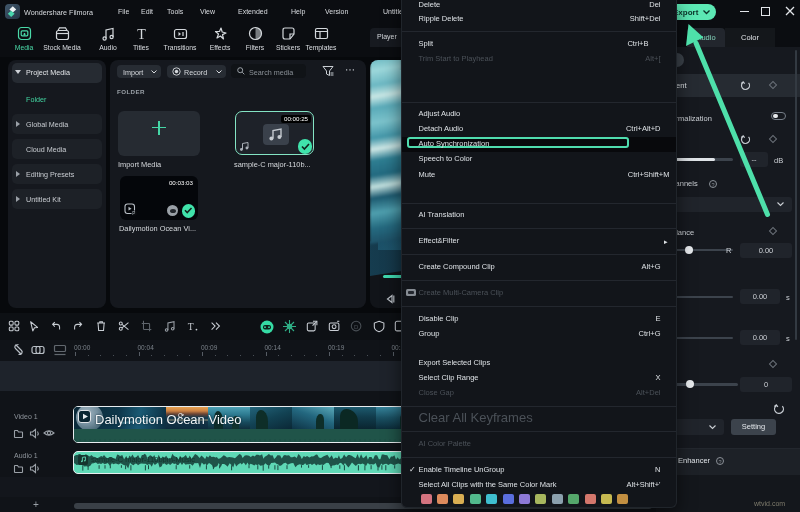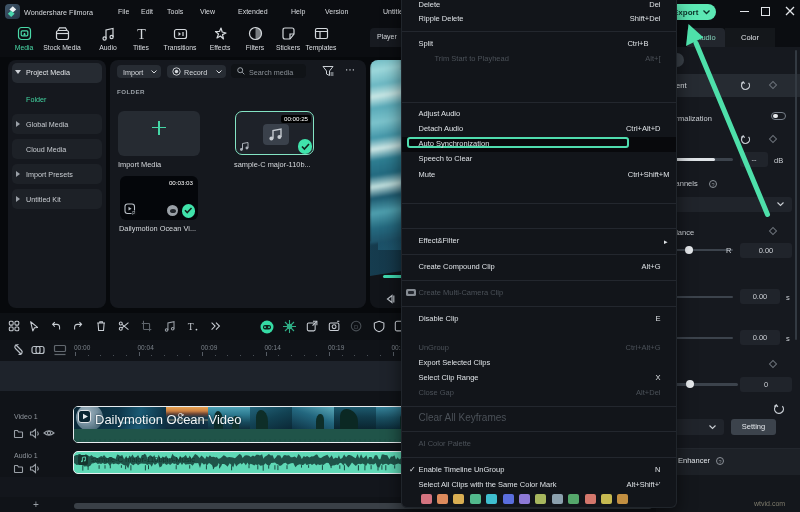--- a/index.html
+++ b/index.html
@@ -113,21 +113,21 @@
 <div class="abs" style="left:15px;top:70px;width:0;height:0;border-left:3.2px solid transparent;border-right:3.2px solid transparent;border-top:4.2px solid #cdd1d6"></div>
 <div class="abs" style="left:26px;top:68px;font-size:7.2px;color:#e3e6e9">Project Media</div>
 <div class="abs" style="left:26px;top:95px;font-size:7.2px;color:#43d6a2">Folder</div>
 <div class="abs" style="left:12px;top:114px;width:90px;height:20px;background:#1d2127;border-radius:5px"></div>
 <div class="abs" style="left:16px;top:120.8px;width:0;height:0;border-top:3.2px solid transparent;border-bottom:3.2px solid transparent;border-left:4.2px solid #9aa0a7"></div>
 <div class="abs" style="left:26px;top:120px;font-size:7.2px;color:#c9cdd2">Global Media</div>
 <div class="abs" style="left:12px;top:139px;width:90px;height:20px;background:#1d2127;border-radius:5px"></div>
 <div class="abs" style="left:26px;top:145px;font-size:7.2px;color:#c9cdd2">Cloud Media</div>
 <div class="abs" style="left:12px;top:164px;width:90px;height:20px;background:#1d2127;border-radius:5px"></div>
 <div class="abs" style="left:16px;top:170.8px;width:0;height:0;border-top:3.2px solid transparent;border-bottom:3.2px solid transparent;border-left:4.2px solid #9aa0a7"></div>
-<div class="abs" style="left:26px;top:170px;font-size:7.2px;color:#c9cdd2">Import Presets</div>
+<div class="abs" style="left:26px;top:170px;font-size:7.2px;color:#c9cdd2">Editing Presets</div>
 <div class="abs" style="left:12px;top:189px;width:90px;height:20px;background:#1d2127;border-radius:5px"></div>
 <div class="abs" style="left:16px;top:195.8px;width:0;height:0;border-top:3.2px solid transparent;border-bottom:3.2px solid transparent;border-left:4.2px solid #9aa0a7"></div>
 <div class="abs" style="left:26px;top:195px;font-size:7.2px;color:#c9cdd2">Untitled Kit</div>
 
 <div class="abs" style="left:110px;top:60px;width:256px;height:248px;background:#15181e;border-radius:8px"></div>
 <div class="abs" style="left:117px;top:64.5px;width:44px;height:13px;background:#272c33;border-radius:4px">
   <span style="position:absolute;left:6px;top:3px;font-size:7.2px;color:#d6d9dd">Import</span>
   <svg width="6" height="4" viewBox="0 0 6 4" style="position:absolute;right:4px;top:5px">
         <path d="M0.5 0.5 L3 3 L5.5 0.5" stroke="#d6d9dd" stroke-width="1" fill="none"></path>
       </svg>
@@ -588,45 +588,48 @@
       </div>
       <div style="position:absolute;left:0;right:0;top:12.5px;height:12px;line-height:12px">
         <span style="position:absolute;left:16.5px;top:0;color:#dde1e5;font-size:7.5px;white-space:nowrap">Ripple Delete</span>
         <span style="position:absolute;right:15px;top:0;color:#dde1e5;font-size:7.5px">Shift+Del</span>
       </div>
       <div style="position:absolute;left:0;right:0;top:31.2px;height:1px;background:#23272e"></div>
       <div style="position:absolute;left:0;right:12px;top:37.5px;height:12px;line-height:12px">
         <span style="position:absolute;left:16.5px;top:0;color:#dde1e5;font-size:7.5px;white-space:nowrap">Split</span>
         <span style="position:absolute;right:15px;top:0;color:#dde1e5;font-size:7.5px">Ctrl+B</span>
       </div>
-      <div style="position:absolute;left:16px;right:0;top:52.6px;height:12px;line-height:12px">
+      <div style="position:absolute;left:0;right:0;top:52.6px;height:12px;line-height:12px">
         <span style="position:absolute;left:16.5px;top:0;color:#4b5158;font-size:7.5px;white-space:nowrap">Trim Start to Playhead</span>
         <span style="position:absolute;right:15px;top:0;color:#4b5158;font-size:7.5px">Alt+[</span>
       </div>
       <div style="position:absolute;left:0;right:0;top:101.5px;height:1px;background:#23272e"></div>
       <div style="position:absolute;left:0;right:0;top:108.3px;height:12px;line-height:12px">
         <span style="position:absolute;left:16.5px;top:0;color:#dde1e5;font-size:7.5px;white-space:nowrap">Adjust Audio</span>
       </div>
       <div style="position:absolute;left:0;right:0;top:123.1px;height:12px;line-height:12px">
         <span style="position:absolute;left:16.5px;top:0;color:#dde1e5;font-size:7.5px;white-space:nowrap">Detach Audio</span>
         <span style="position:absolute;right:15px;top:0;color:#dde1e5;font-size:7.5px">Ctrl+Alt+D</span>
       </div>
       <div style="position:absolute;left:0;right:0;top:137px;height:15px;background:#08090c"></div>
       <div style="position:absolute;left:5px;top:137px;width:222px;height:11px;border:2px solid #4fdcae;border-radius:3px"></div>
       <div style="position:absolute;left:0;right:0;top:137.9px;height:12px;line-height:12px">
         <span style="position:absolute;left:16.5px;top:0;color:#dde1e5;font-size:7.5px;white-space:nowrap">Auto Synchronization</span>
       </div>
       <div style="position:absolute;left:0;right:0;top:153.4px;height:12px;line-height:12px">
-        <span style="position:absolute;left:16.5px;top:0;color:#dde1e5;font-size:7.5px;white-space:nowrap">Speech to Clear</span>
+        <span style="position:absolute;left:16.5px;top:0;color:#dde1e5;font-size:7.5px;white-space:nowrap">Speech to Color</span>
       </div>
       <div style="position:absolute;left:0;right:0;top:169.1px;height:12px;line-height:12px">
         <span style="position:absolute;left:16.5px;top:0;color:#dde1e5;font-size:7.5px;white-space:nowrap">Mute</span>
         <span style="position:absolute;right:6px;top:0;color:#dde1e5;font-size:7.5px">Ctrl+Shift+M</span>
       </div>
       <div style="position:absolute;left:0;right:0;top:203.0px;height:1px;background:#23272e"></div>
+      <div style="position:absolute;left:0;right:0;top:209.3px;height:12px;line-height:12px">
+        <span style="position:absolute;left:16.5px;top:0;color:#dde1e5;font-size:7.5px;white-space:nowrap">AI Translation</span>
+      </div>
       <div style="position:absolute;left:0;right:0;top:228.0px;height:1px;background:#23272e"></div>
       <div style="position:absolute;left:0;right:0;top:235.0px;height:12px;line-height:12px">
         <span style="position:absolute;left:16.5px;top:0;color:#dde1e5;font-size:7.5px;white-space:nowrap">Effect&amp;Filter</span>
         <span style="position:absolute;right:8px;top:1px;color:#dde1e5;font-size:7px">▸</span>
       </div>
       <div style="position:absolute;left:0;right:0;top:254.0px;height:1px;background:#23272e"></div>
       <div style="position:absolute;left:0;right:0;top:260.7px;height:12px;line-height:12px">
         <span style="position:absolute;left:16.5px;top:0;color:#dde1e5;font-size:7.5px;white-space:nowrap">Create Compound Clip</span>
         <span style="position:absolute;right:15px;top:0;color:#dde1e5;font-size:7.5px">Alt+G</span>
       </div>
@@ -634,38 +637,38 @@
       <div style="position:absolute;left:0;right:0;top:286.8px;height:12px;line-height:12px">
         <span style="position:absolute;left:4px;top:2.5px;width:10px;height:7px;background:#868c93;border-radius:1.5px"></span>
         <span style="position:absolute;left:5.8px;top:4.3px;width:6.4px;height:3.4px;background:#23272e;border-radius:1px"></span>
         <span style="position:absolute;left:16.5px;top:0;color:#4b5158;font-size:7.5px;white-space:nowrap">Create Multi-Camera Clip</span>
       </div>
       <div style="position:absolute;left:0;right:0;top:306.0px;height:1px;background:#23272e"></div>
       <div style="position:absolute;left:0;right:0;top:312.5px;height:12px;line-height:12px">
         <span style="position:absolute;left:16.5px;top:0;color:#dde1e5;font-size:7.5px;white-space:nowrap">Disable Clip</span>
         <span style="position:absolute;right:15px;top:0;color:#dde1e5;font-size:7.5px">E</span>
       </div>
-      <div style="position:absolute;left:0;right:0;top:342.0px;height:12px;line-height:12px">
-        <span style="position:absolute;left:16.5px;top:0;color:#4b5158;font-size:7.5px;white-space:nowrap">UnGroup</span>
-        <span style="position:absolute;right:15px;top:0;color:#4b5158;font-size:7.5px">Ctrl+Alt+G</span>
+      <div style="position:absolute;left:0;right:0;top:327.5px;height:12px;line-height:12px">
+        <span style="position:absolute;left:16.5px;top:0;color:#dde1e5;font-size:7.5px;white-space:nowrap">Group</span>
+        <span style="position:absolute;right:15px;top:0;color:#dde1e5;font-size:7.5px">Ctrl+G</span>
       </div>
       <div style="position:absolute;left:0;right:0;top:357.0px;height:12px;line-height:12px">
         <span style="position:absolute;left:16.5px;top:0;color:#dde1e5;font-size:7.5px;white-space:nowrap">Export Selected Clips</span>
       </div>
       <div style="position:absolute;left:0;right:0;top:372.0px;height:12px;line-height:12px">
         <span style="position:absolute;left:16.5px;top:0;color:#dde1e5;font-size:7.5px;white-space:nowrap">Select Clip Range</span>
         <span style="position:absolute;right:15px;top:0;color:#dde1e5;font-size:7.5px">X</span>
       </div>
       <div style="position:absolute;left:0;right:0;top:386.8px;height:12px;line-height:12px">
         <span style="position:absolute;left:16.5px;top:0;color:#4b5158;font-size:7.5px;white-space:nowrap">Close Gap</span>
         <span style="position:absolute;right:15px;top:0;color:#4b5158;font-size:7.5px">Alt+Del</span>
       </div>
       <div style="position:absolute;left:0;right:0;top:405.5px;height:1px;background:#23272e"></div>
       <div style="position:absolute;left:0;right:0;top:411.5px;height:12px;line-height:12px">
-        <span style="position:absolute;left:16.5px;top:0;color:#4b5158;font-size:10px;white-space:nowrap">Clear All Keyframes</span>
+        <span style="position:absolute;left:16.5px;top:0;color:#4b5158;font-size:13px;white-space:nowrap">Clear All Keyframes</span>
       </div>
       <div style="position:absolute;left:0;right:0;top:430.5px;height:1px;background:#23272e"></div>
       <div style="position:absolute;left:0;right:0;top:438.0px;height:12px;line-height:12px">
         <span style="position:absolute;left:16.5px;top:0;color:#4b5158;font-size:7.5px;white-space:nowrap">AI Color Palette</span>
       </div>
       <div style="position:absolute;left:0;right:0;top:456.5px;height:1px;background:#23272e"></div>
       <div style="position:absolute;left:0;right:0;top:464.3px;height:12px;line-height:12px">
         <span style="position:absolute;left:7px;top:0;color:#dde1e5;font-size:8px">✓</span>
         <span style="position:absolute;left:16.5px;top:0;color:#dde1e5;font-size:7.5px;white-space:nowrap">Enable Timeline UnGroup</span>
         <span style="position:absolute;right:15px;top:0;color:#dde1e5;font-size:7.5px">N</span>

